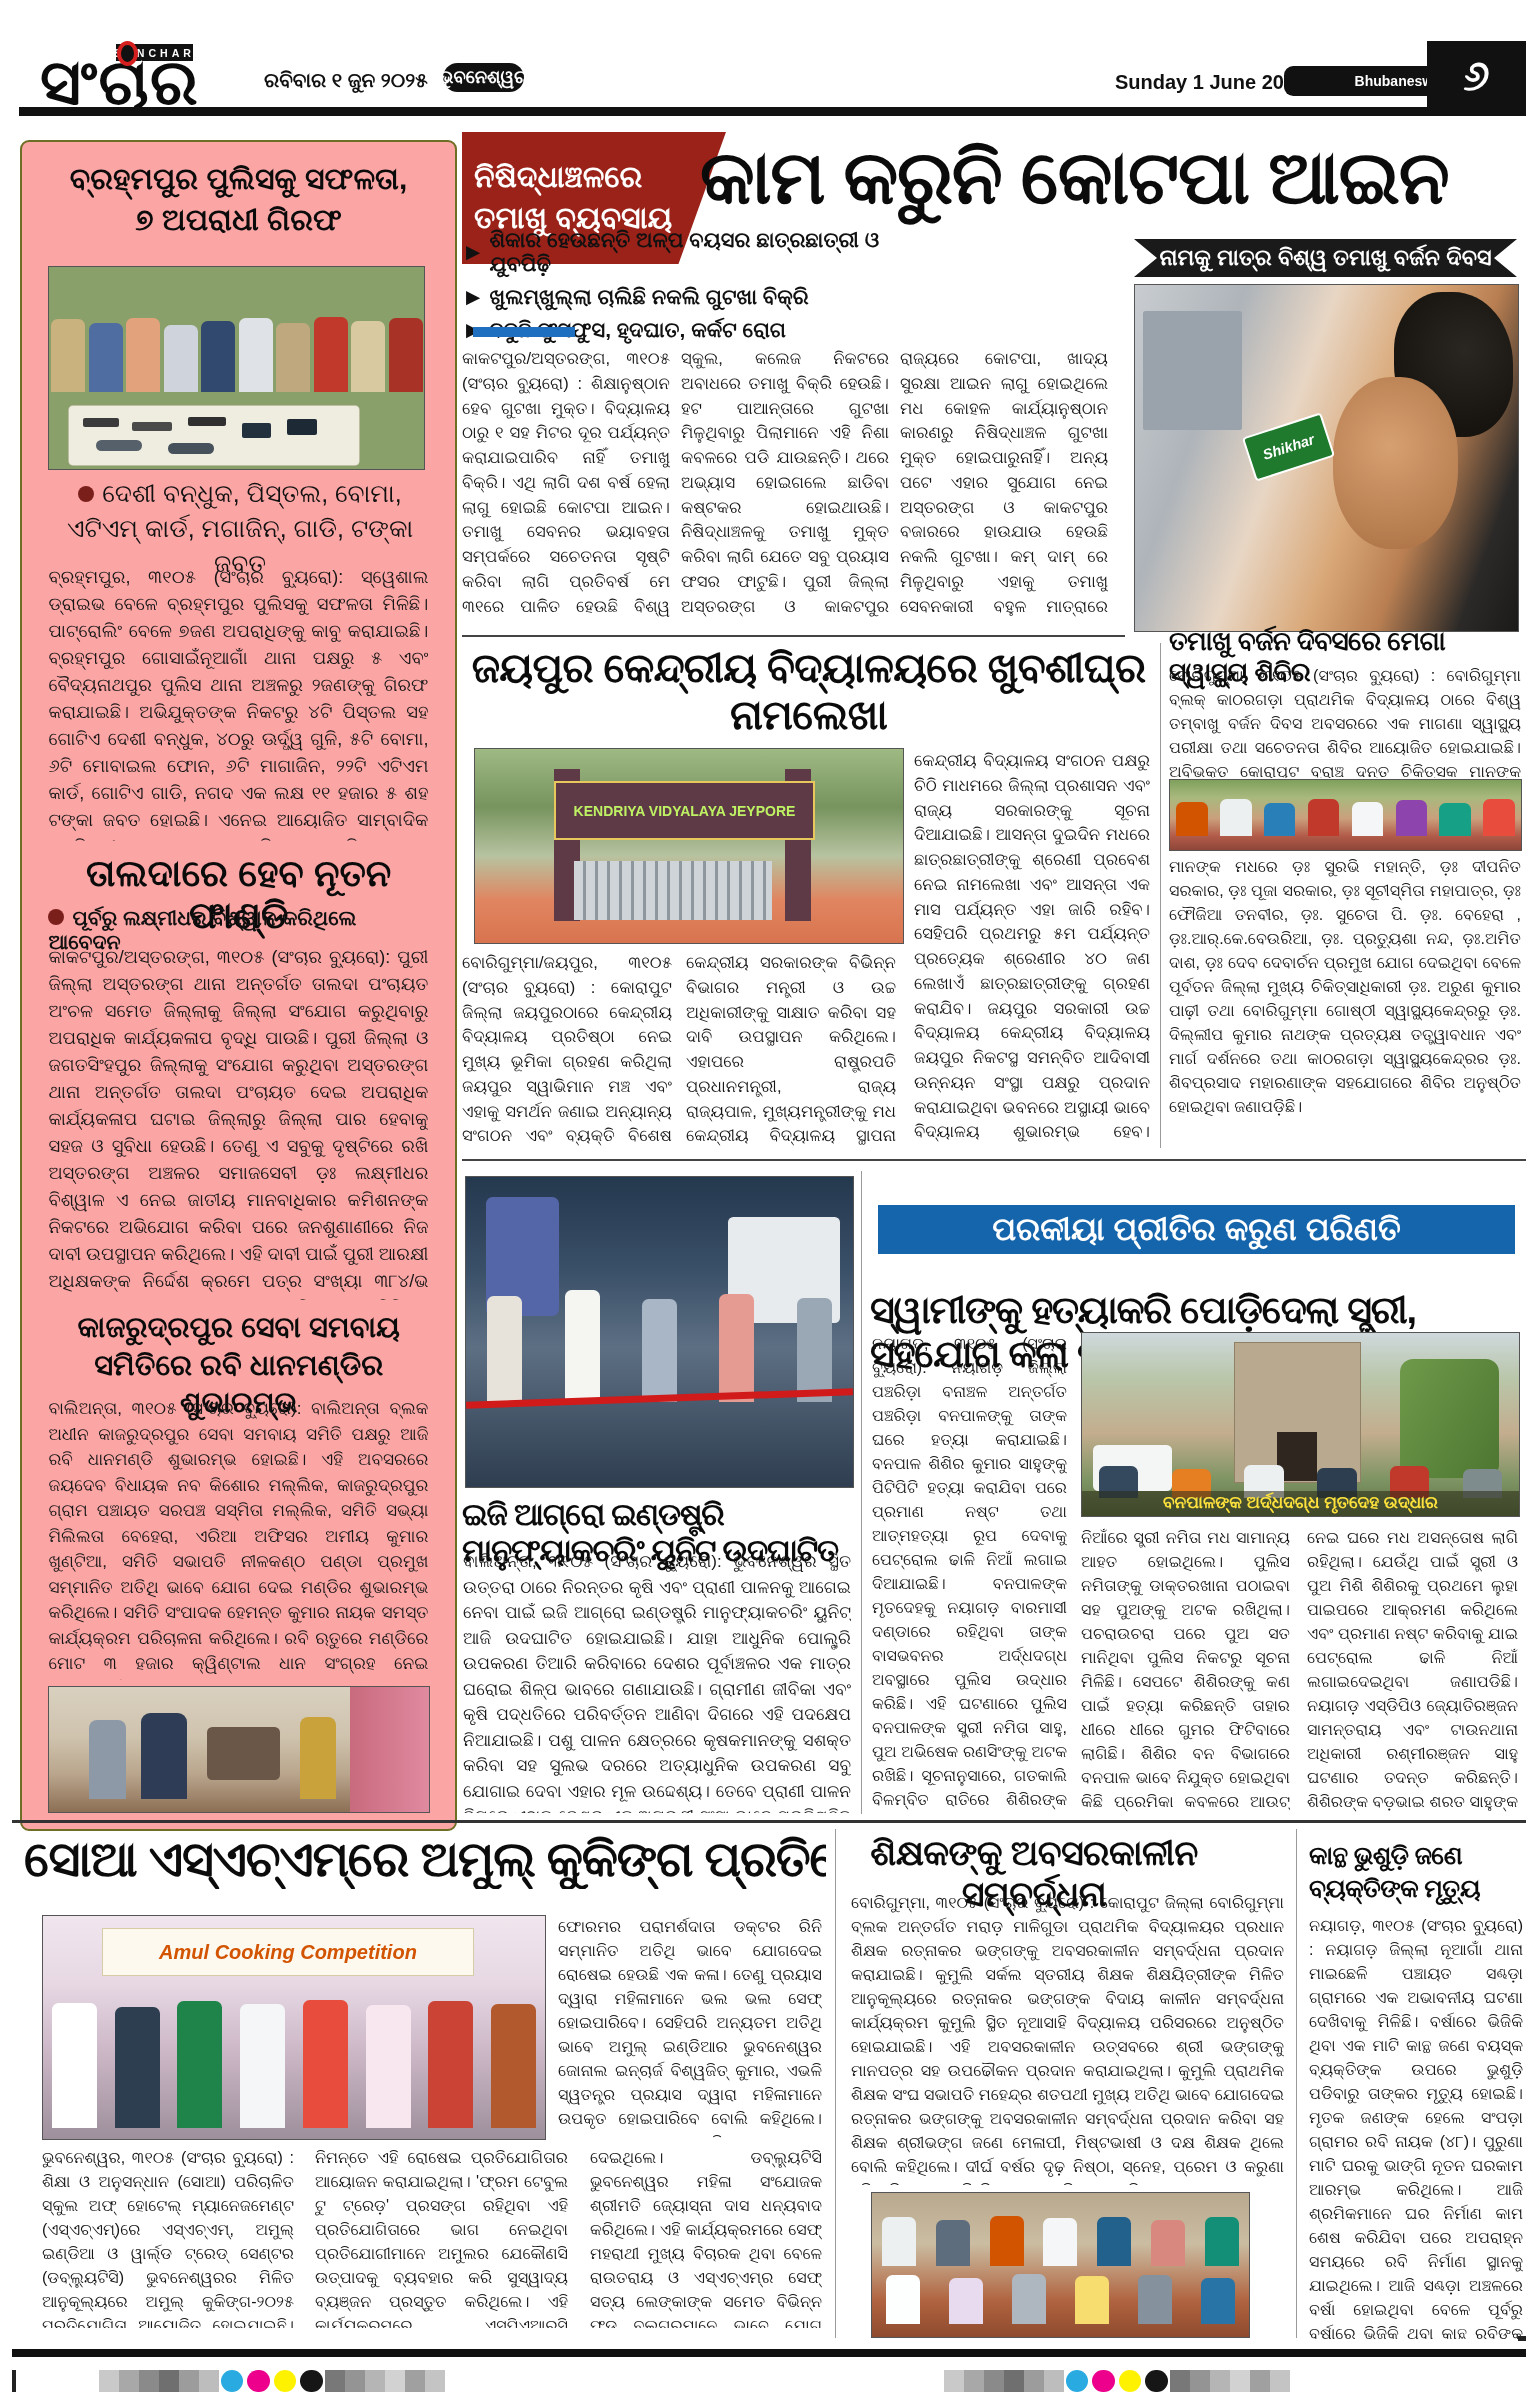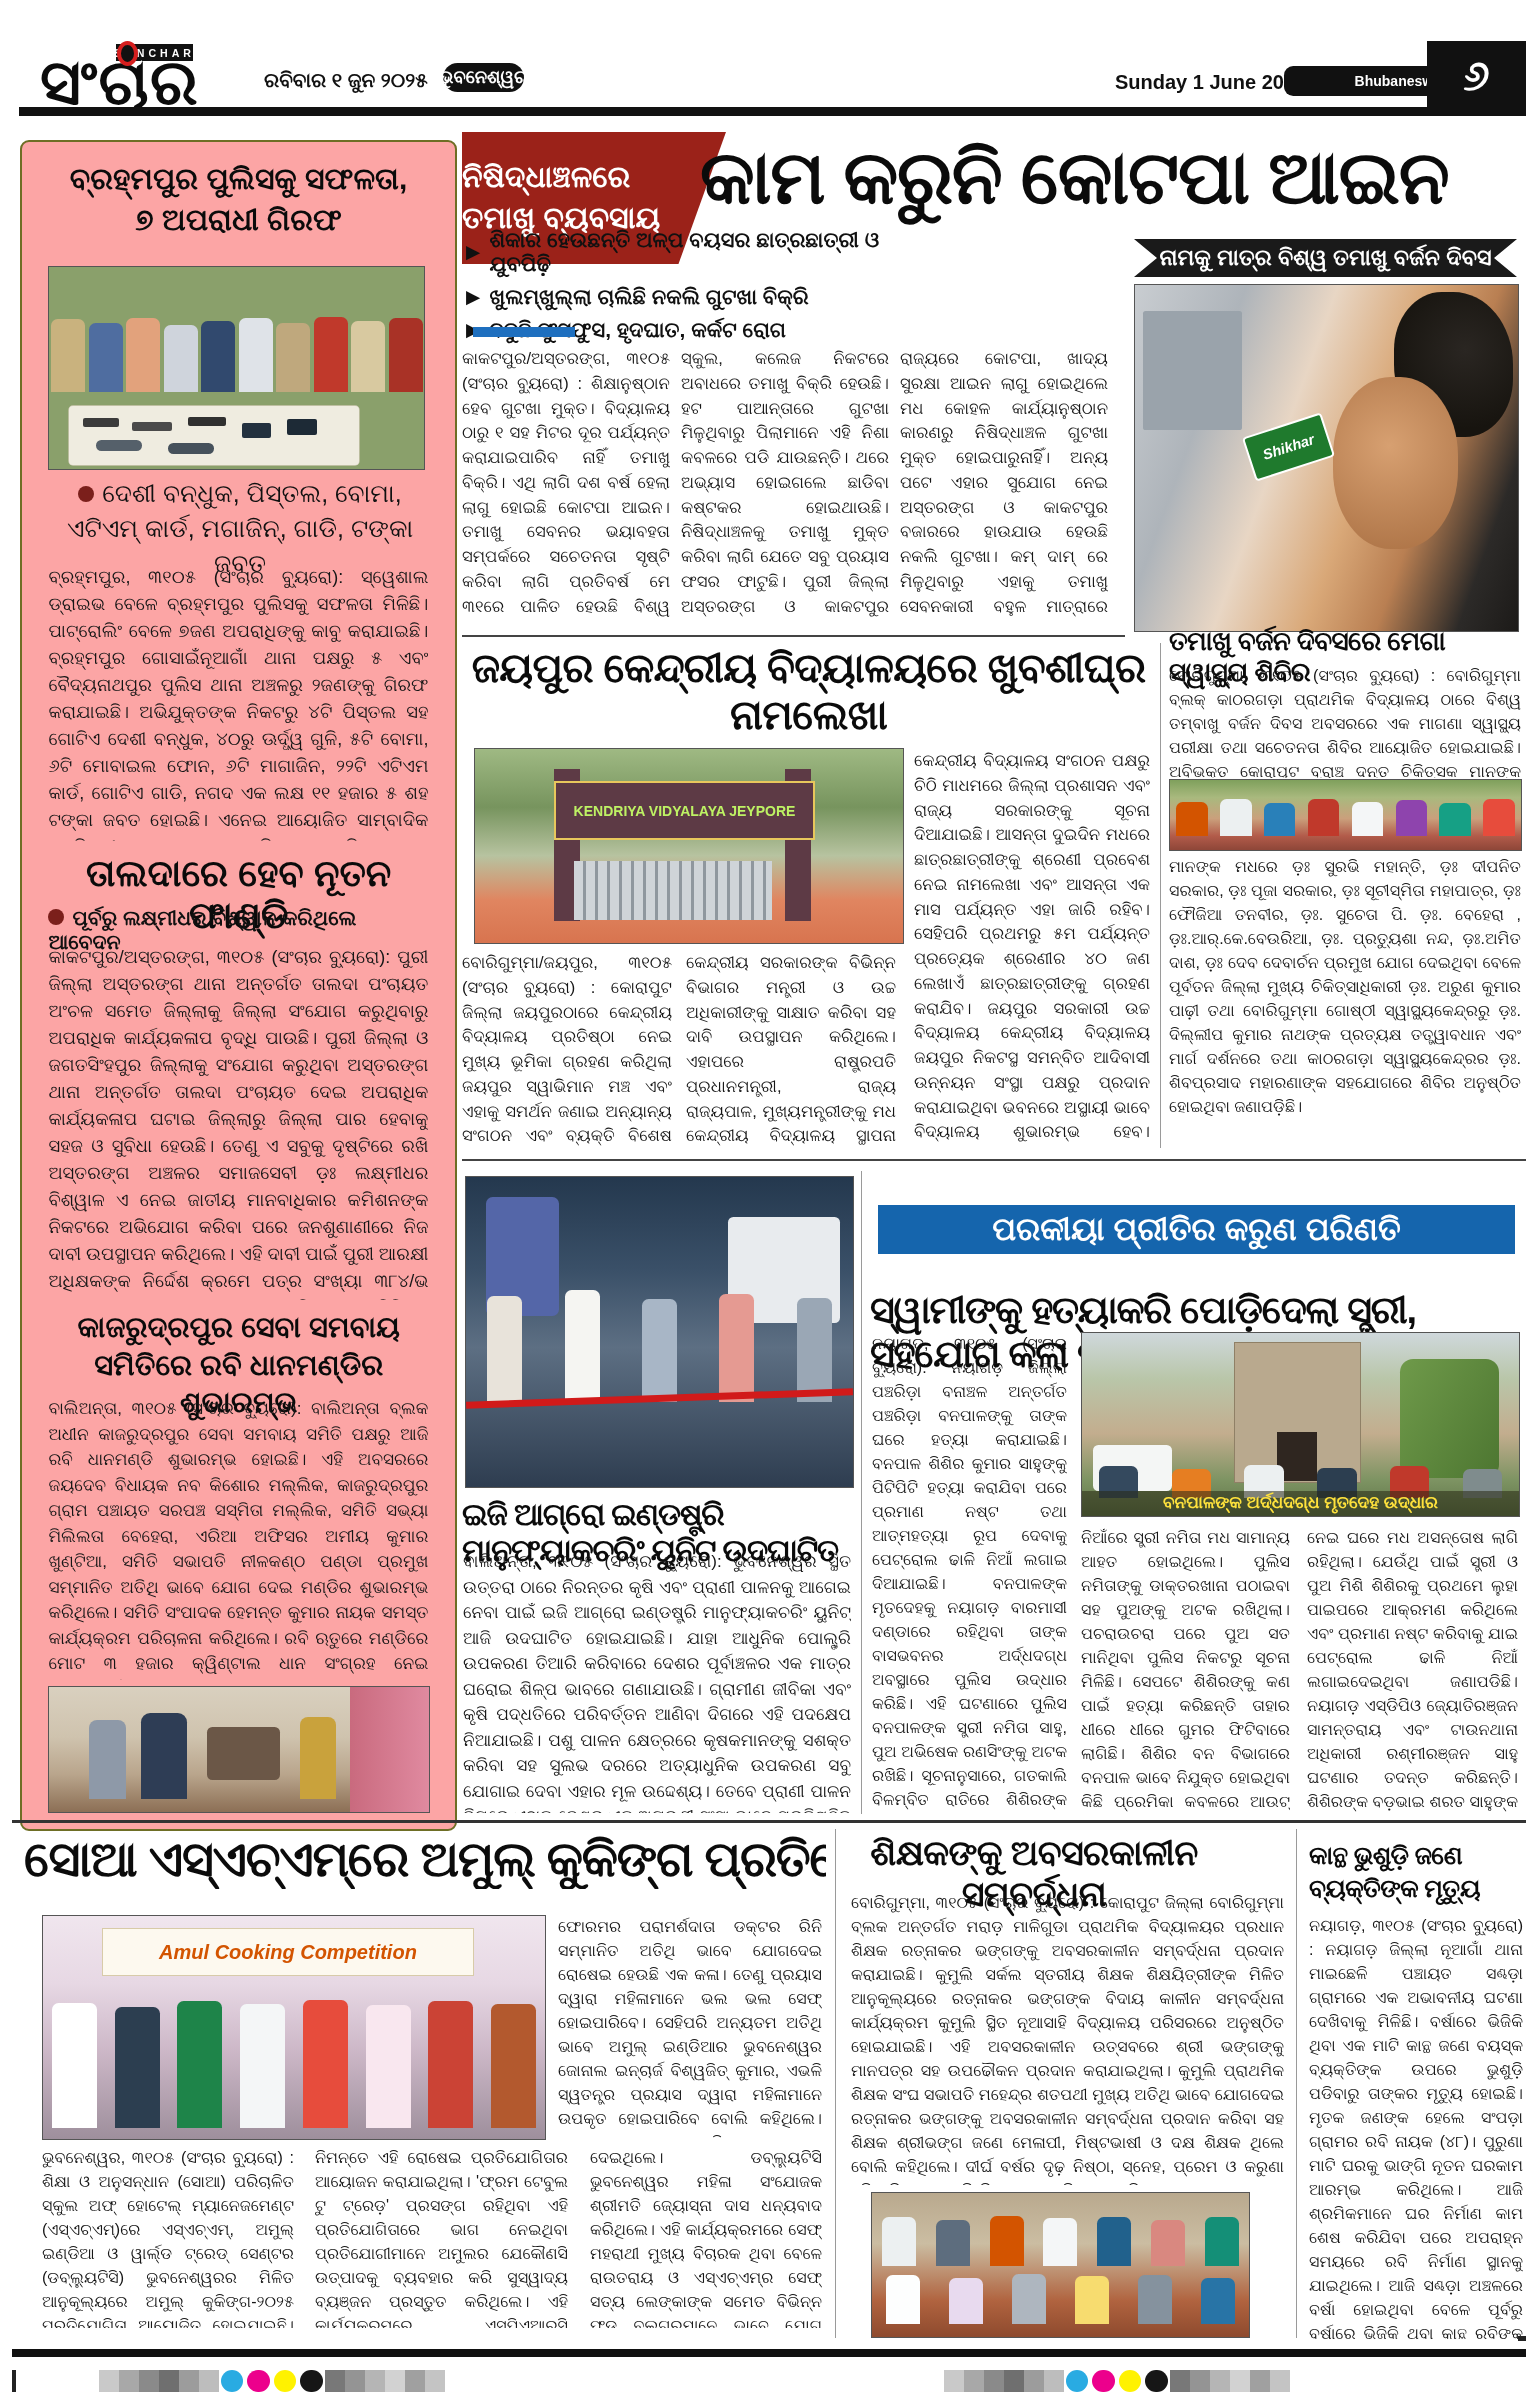--- a/index.html
+++ b/index.html
@@ -97,21 +97,21 @@
 
     <div class="ph" style="left:26.4px;top:1544px;width:380px;height:125px;background:linear-gradient(180deg,#d9d0bf 0%,#cfc3ae 40%,#b9a58c 70%,#8c6f55 100%);">
       <div class="abs" style="right:0;top:0;width:79px;height:100%;background:linear-gradient(90deg,#c96a7e,#e08aa0);"></div>
       <div class="abs" style="left:92px;top:26.4px;width:46px;height:86px;background:#2e3d55;border-radius:9.2px 9.2px 0 0;"></div>
       <div class="abs" style="left:40px;top:33px;width:37px;height:79px;background:#8e99a8;border-radius:8px 8px 0 0;"></div>
       <div class="abs" style="left:158px;top:40px;width:73px;height:53px;background:#6b5747;border-radius:5.3px;"></div>
       <div class="abs" style="left:251px;top:30px;width:36px;height:82px;background:#c9a23c;border-radius:8px 8px 0 0;"></div>
     </div>
   </div>
 
-  <div class="abs" style="left:462px;top:132px;width:264px;height:132px;background:#9b2219;clip-path:polygon(0 0,100% 0,82% 100%,0 100%);display:flex;flex-direction:column;justify-content:center;box-sizing:border-box;">
+  <div class="abs" style="left:462px;top:132px;width:264px;height:132px;background:#9b2219;clip-path:polygon(0 0,100% 0,82% 100%,0 100%);display:flex;flex-direction:column;justify-content:center;padding-left:12px;box-sizing:border-box;">
     <div class="white hl" style="font-size:30px;">ନିଷିଦ୍ଧାଞ୍ଚଳରେ</div>
     <div class="white hl" style="font-size:30px;margin-top:6.6px;">ତମାଖୁ ବ୍ୟବସାୟ</div>
   </div>
   <div class="abs hl" style="left:700px;top:135px;width:818px;font-size:74px;letter-spacing:-1.3px;">କାମ କରୁନି କୋଟପା ଆଇନ</div>
 
   <div class="abs" style="left:466px;top:228px;width:429px;">
     <div style="font-size:21px;font-weight:bold;margin-bottom:9.2px;display:flex;align-items:center;">
       <span style="color:#111;margin-right:9.2px;font-size:18.5px;">▶</span>
       <span>ଶିକାର ହେଉଛନ୍ତି ଅଳ୍ପ ବୟସର ଛାତ୍ରଛାତ୍ରୀ ଓ ଯୁବପିଢ଼ି</span>
     </div>

